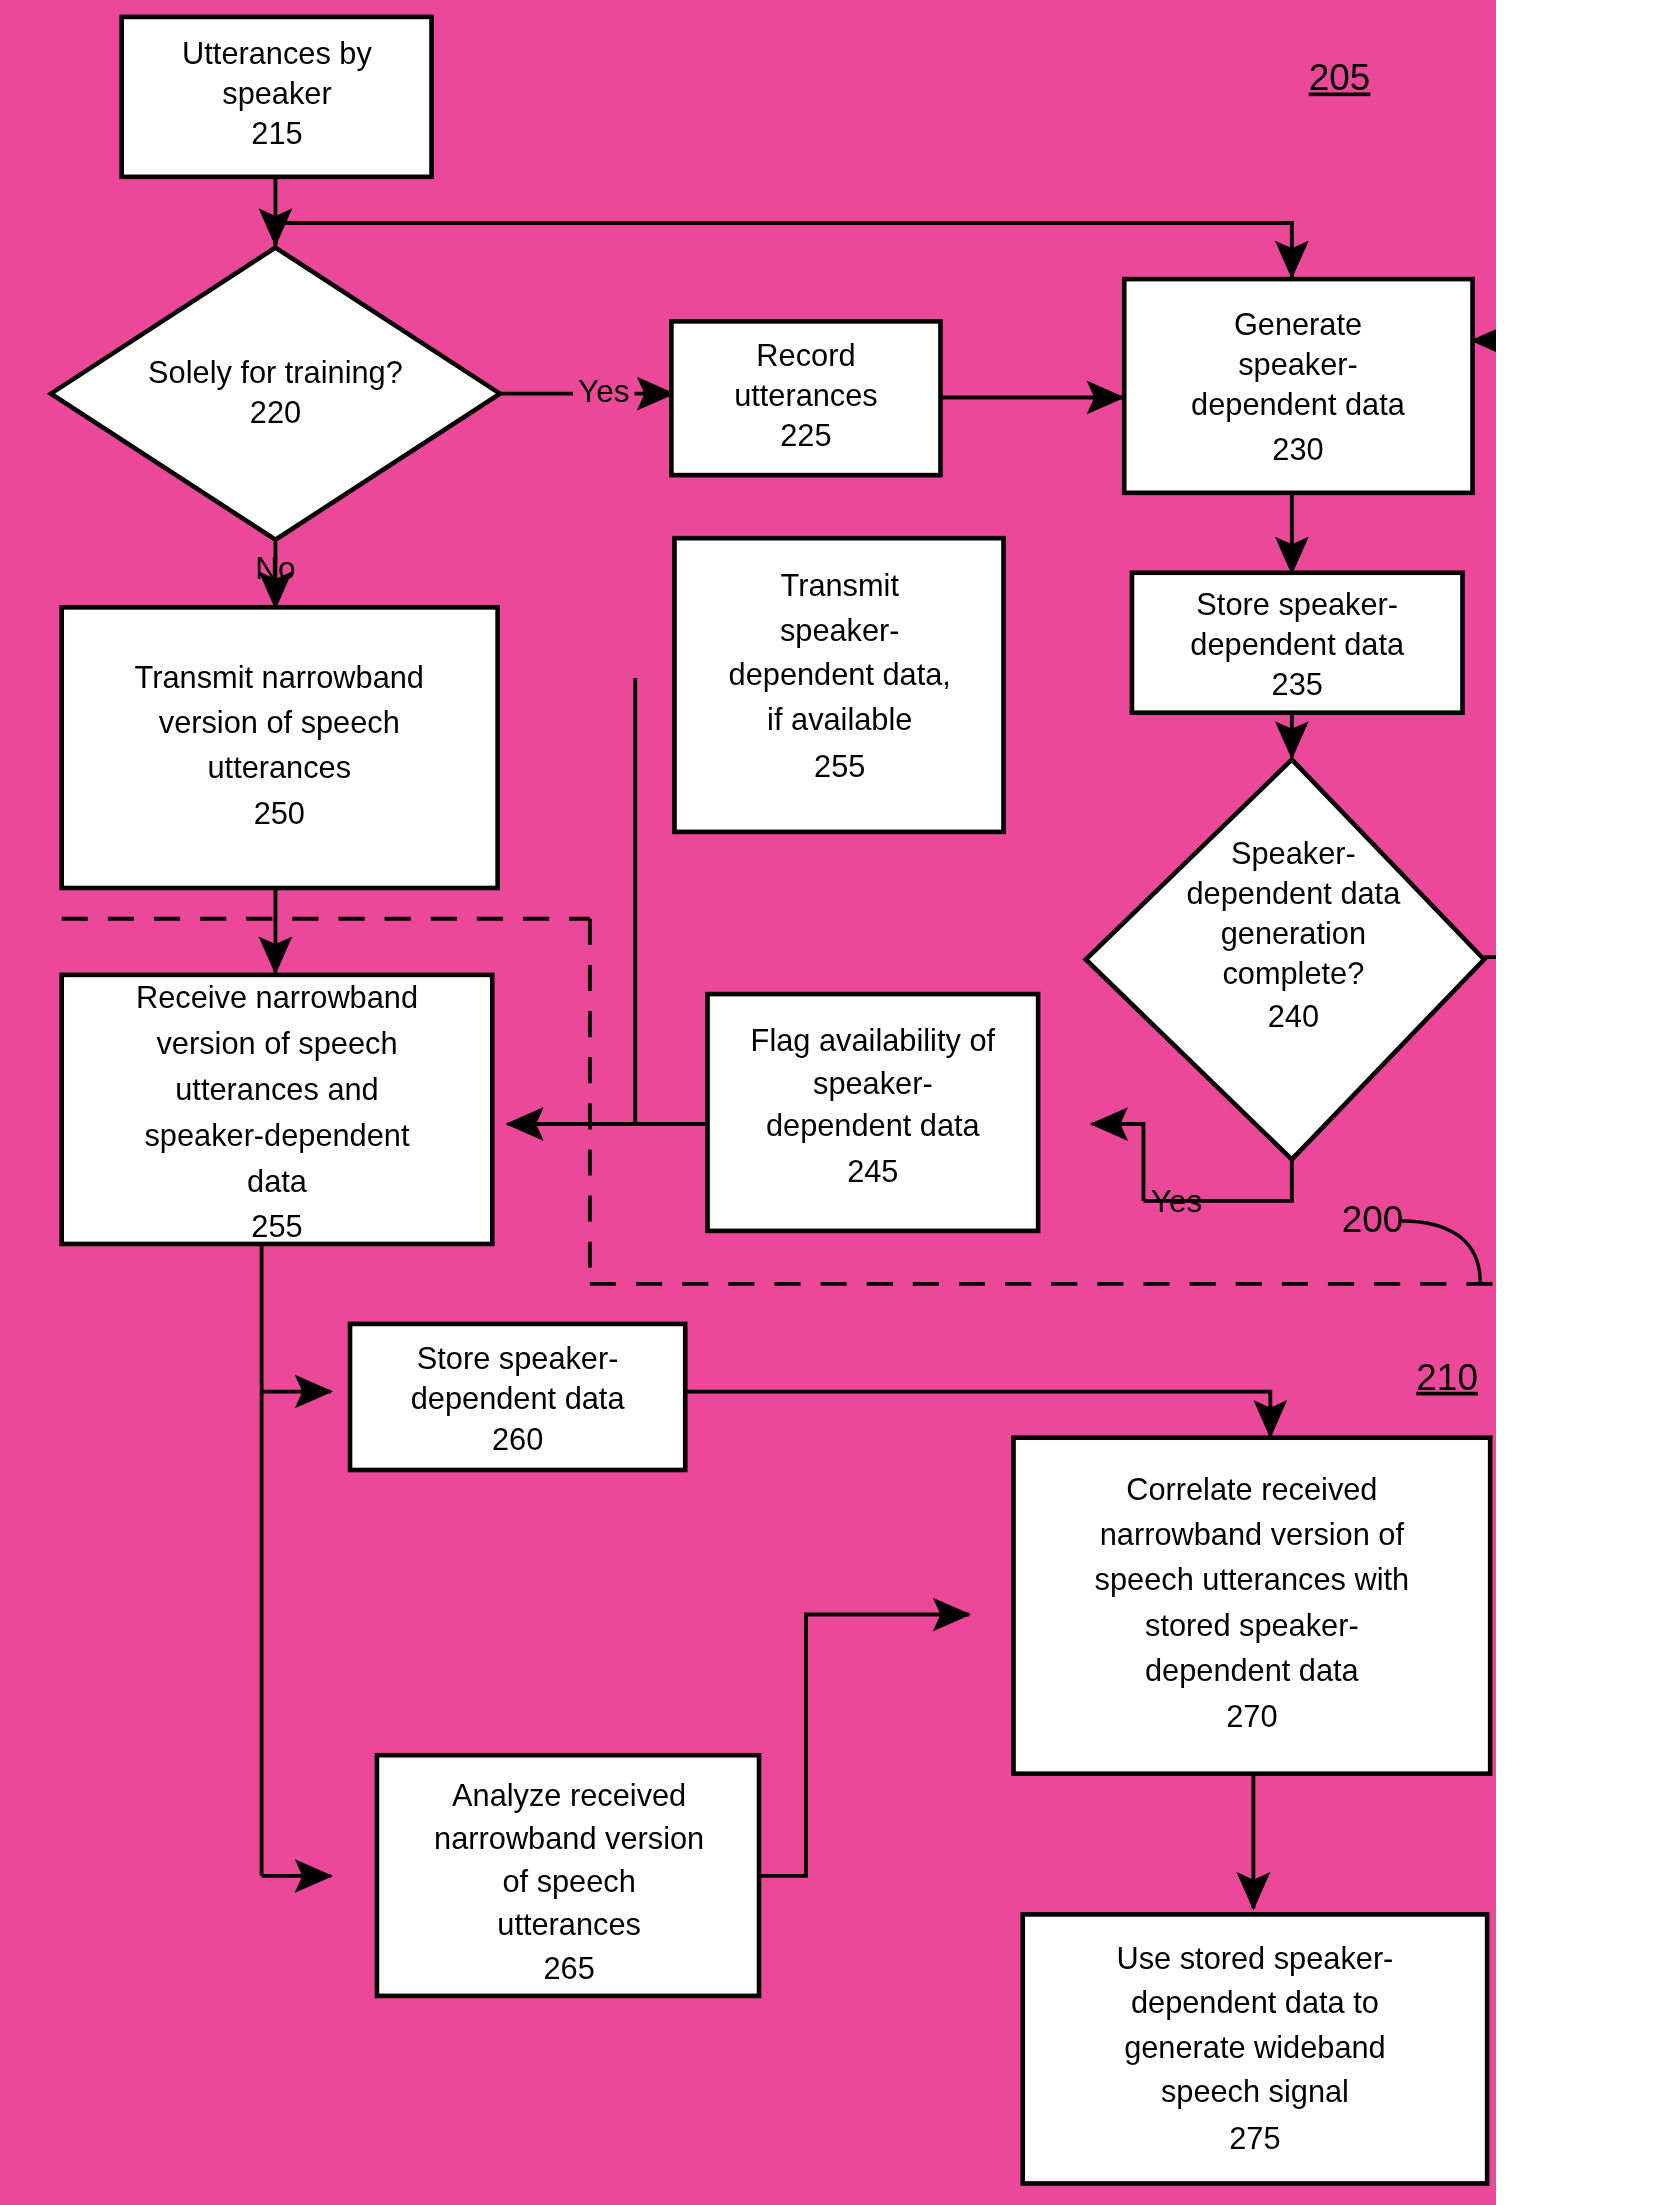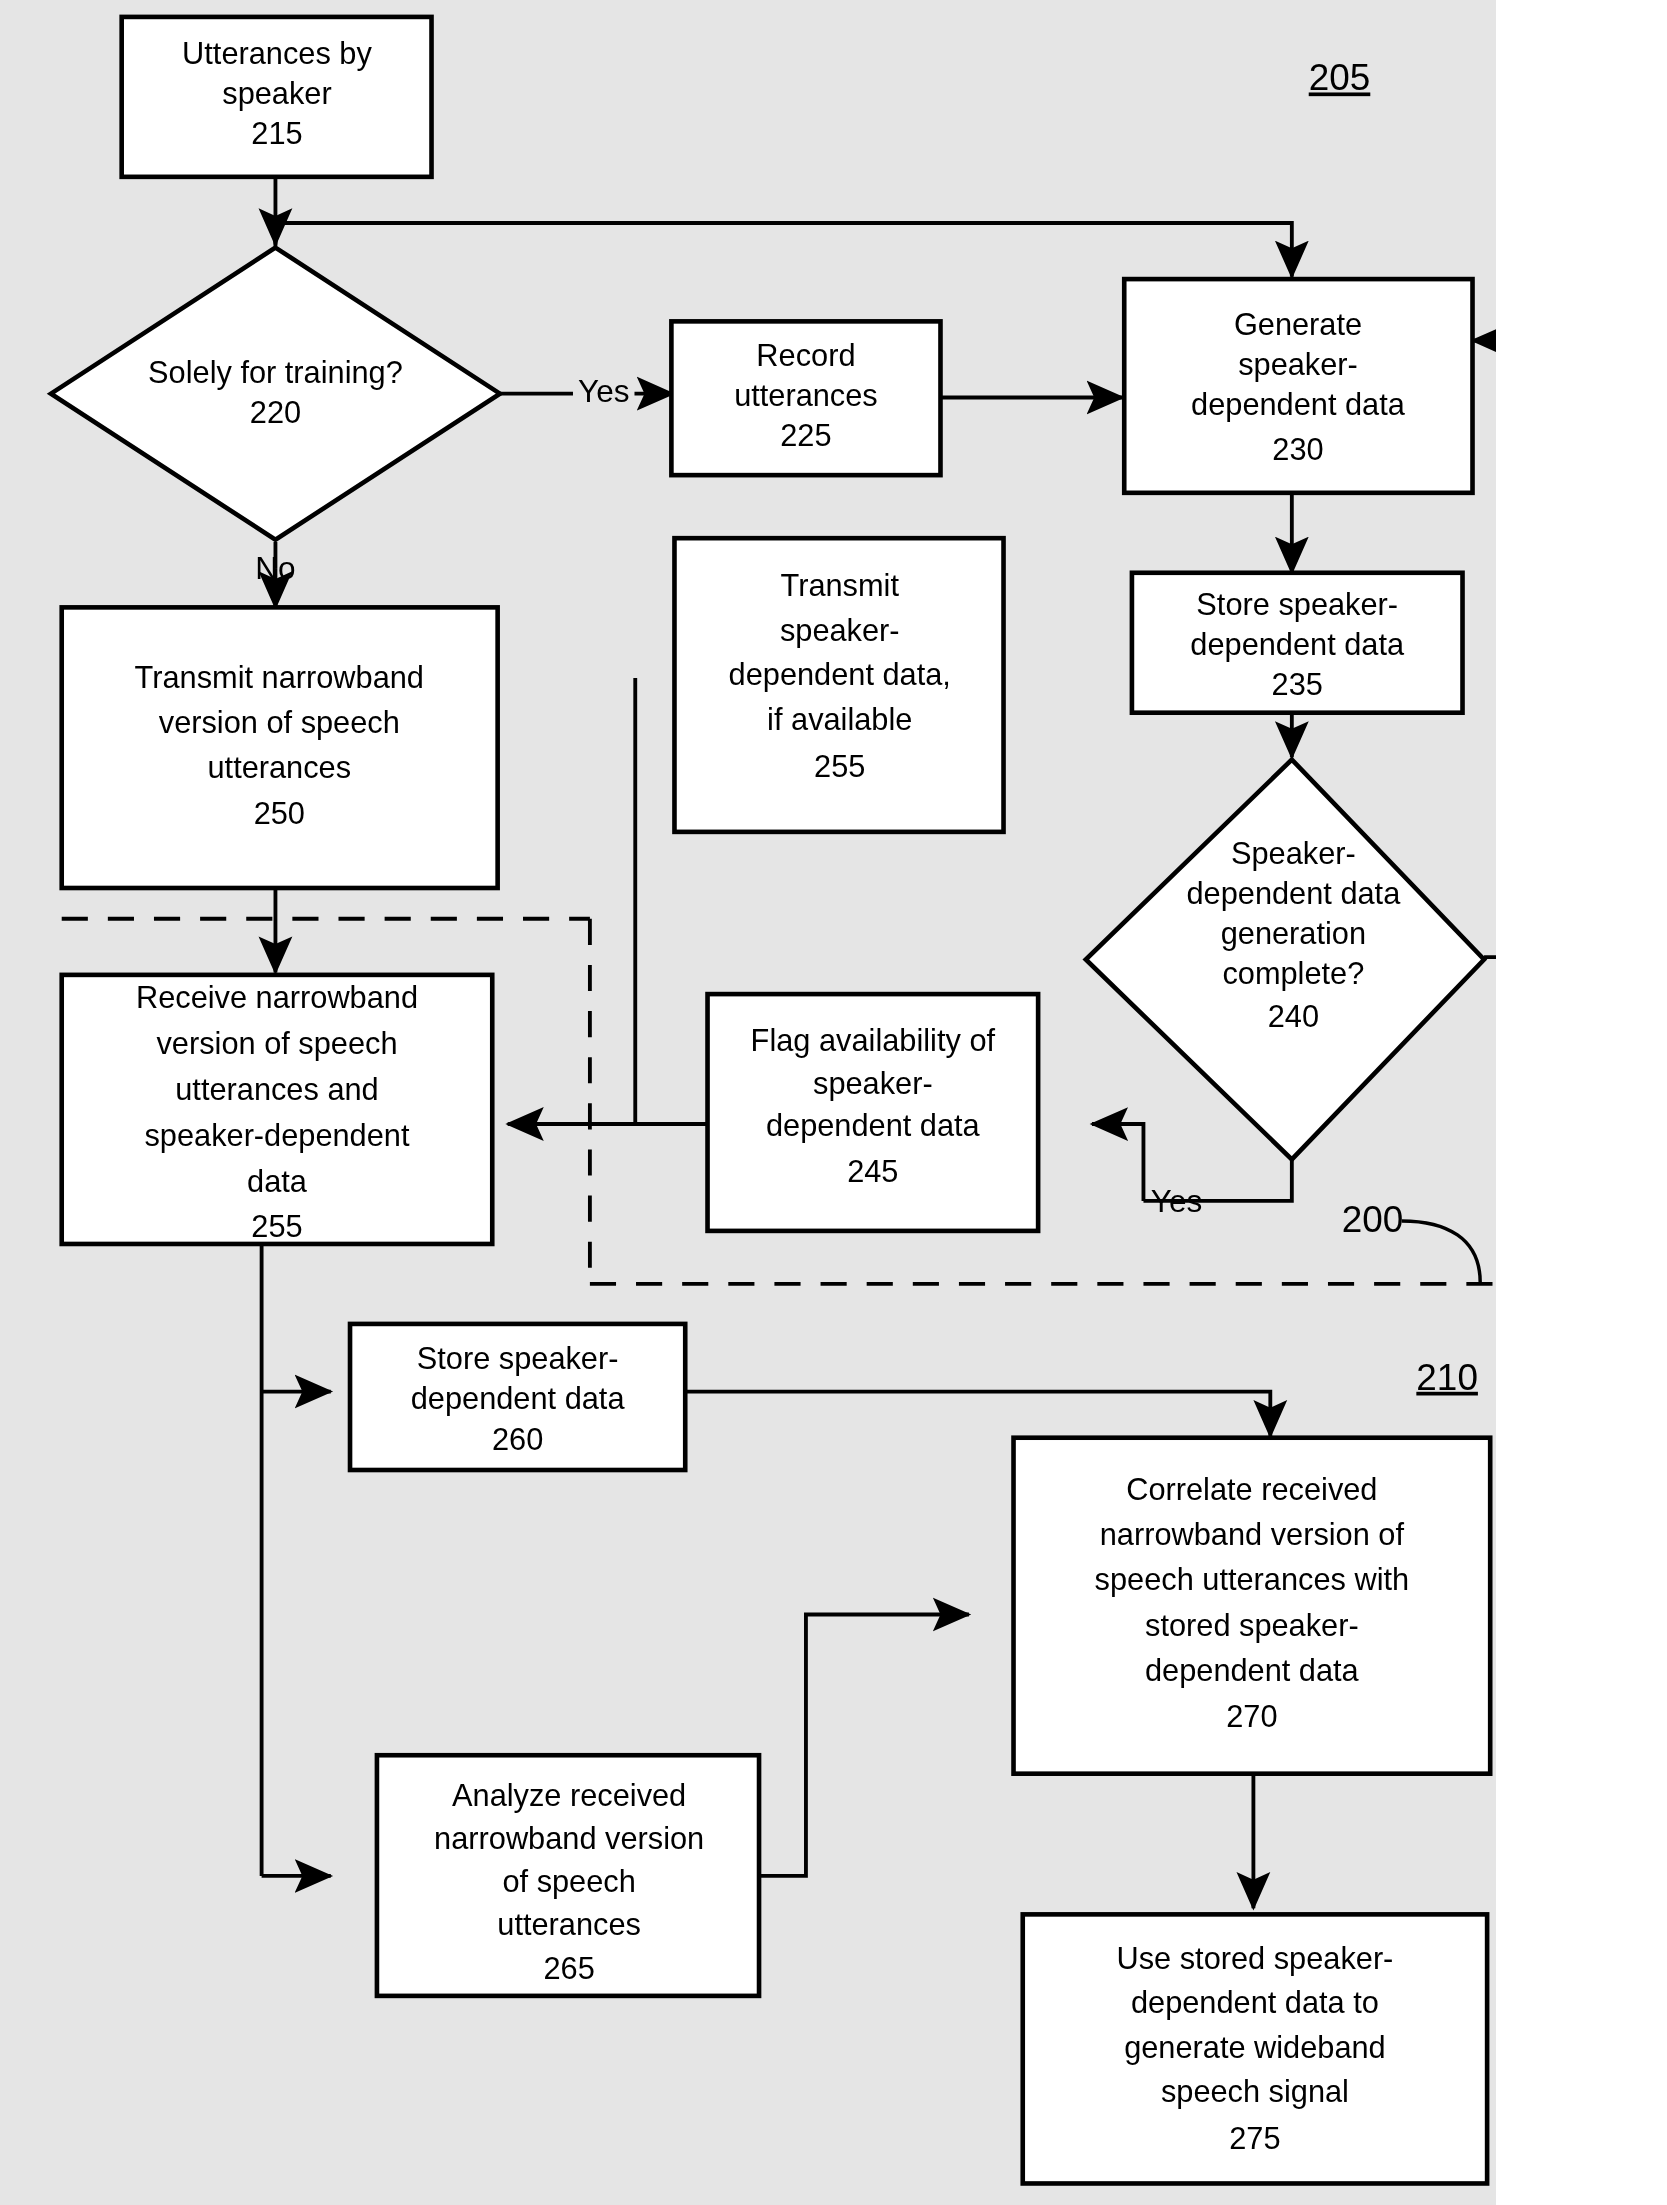--- a/index.html
+++ b/index.html
@@ -4,21 +4,21 @@
 <style>
   html, body {
     margin: 0;
     padding: 0;
     background: #ffffff;
   }
   #page {
     position: relative;
     width: 1496px;
     height: 2205px;
-    background: #e5e5e5;
+    background: #ec4899;
     overflow: hidden;
     font-family: "Liberation Sans", sans-serif;
   }
   svg#flow {
     position: absolute;
     left: 0;
     top: 0;
     width: 1668px;
     height: 2205px;
     display: block;

